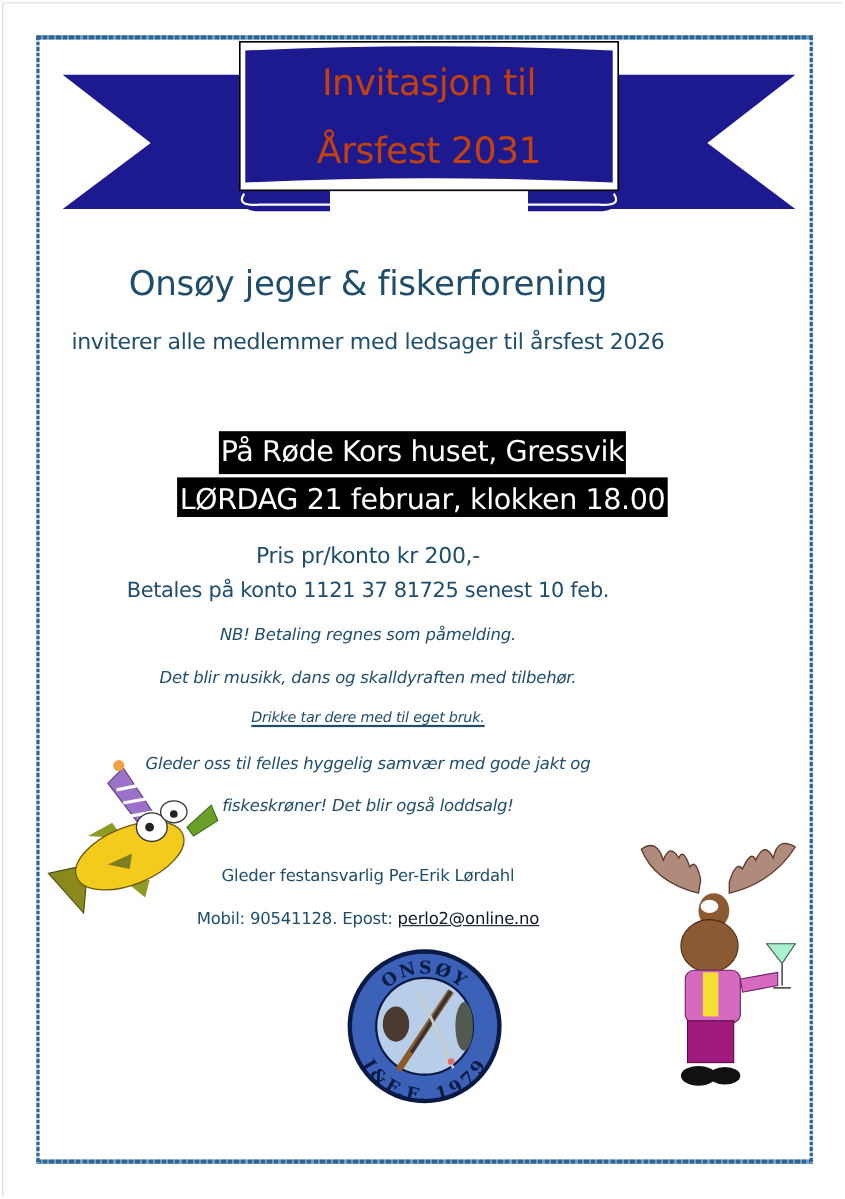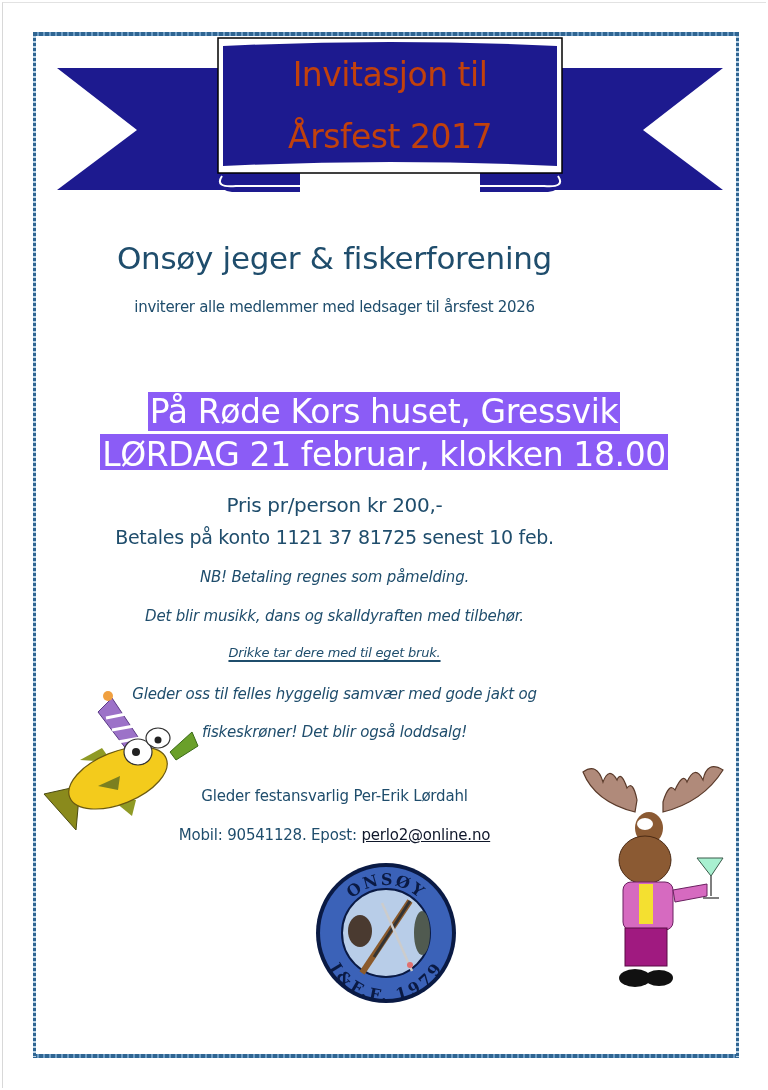--- a/index.html
+++ b/index.html
@@ -12,24 +12,24 @@
   .rope-left, .rope-right { position: absolute; top: 33px; width: 3px; height: 1024px; background: repeating-linear-gradient(180deg,#2f6592 0 3px,#b7d0e4 3px 5px); }
   .rope-left { left: 33px; }
   .rope-right { left: 736px; }
 
   .ribbon-svg { position: absolute; left: 0; top: 0; }
   .banner-text { position: absolute; left: 222px; top: 44px; width: 336px; text-align: center; color: #c2410c;
     font-family: "DejaVu Sans", sans-serif; font-size: 33px; line-height: 62px; letter-spacing: -0.5px; }
 
   .t { position: absolute; left: 0; width: 669px; text-align: center; color: #1f4d6c; font-family: "DejaVu Sans", sans-serif; }
   .org { top: 240px; font-size: 31px; letter-spacing: -0.3px; }
-  .invite { top: 298px; font-size: 15px; letter-spacing: -0.3px; }
+  .invite { top: 298px; font-size: 20px; letter-spacing: -0.3px; }
 
   .hl-wrap { position: absolute; left: 0; width: 768px; text-align: center; }
-  .hl { display: inline-block; background: #8b5cf6; color: #ffffff; font-family: "DejaVu Sans", sans-serif; font-size: 33px; letter-spacing: -0.4px; padding: 0 2px; }
+  .hl { display: inline-block; background: #000000; color: #ffffff; font-family: "DejaVu Sans", sans-serif; font-size: 26px; letter-spacing: -0.4px; padding: 0 2px; }
   .hl1 { top: 392px; } .hl1 .hl { height: 39px; line-height: 39px; }
   .hl2 { top: 434px; } .hl2 .hl { height: 36px; line-height: 42px; }
 
   .price { top: 493px; font-size: 20px; letter-spacing: -0.3px; }
   .konto { top: 526px; font-size: 19px; letter-spacing: -0.3px; }
   .it { font-style: italic; font-size: 15px; letter-spacing: -0.2px; }
   .nb { top: 568px; }
   .music { top: 607px; }
   .drinks { top: 645px; font-size: 13px; }
   .drinks span { text-decoration: underline; text-decoration-thickness: 2px; text-underline-offset: 3px; }
@@ -60,34 +60,34 @@
   <path d="M218,168 L300,168 L300,192 L232,192 Q216,190 222,180 Z" fill="#1d1a8f"></path>
   <path d="M562,168 L480,168 L480,192 L548,192 Q564,190 558,180 Z" fill="#1d1a8f"></path>
   <path d="M222,176 Q214,188 236,186 L300,186" fill="none" stroke="#ffffff" stroke-width="2"></path>
   <path d="M558,176 Q566,188 544,186 L480,186" fill="none" stroke="#ffffff" stroke-width="2"></path>
 
   <rect x="218" y="38" width="344" height="135" fill="#ffffff" stroke="#000000" stroke-width="1.5"></rect>
   <path d="M223,46 Q390,38 557,46 L557,166 Q390,158 223,166 Z" fill="#1d1a8f"></path>
 </svg>
 <div class="banner-text">
   <div>Invitasjon til</div>
-  <div>Årsfest 2017</div>
+  <div>Årsfest 2031</div>
 </div>
 
 <div class="t org">Onsøy jeger &amp; fiskerforening</div>
 <div class="t invite">inviterer alle medlemmer med ledsager til årsfest 2026</div>
 
 <div class="hl-wrap hl1">
   <span class="hl">På Røde Kors huset, Gressvik</span>
 </div>
 <div class="hl-wrap hl2">
   <span class="hl">LØRDAG 21 februar, klokken 18.00</span>
 </div>
 
-<div class="t price">Pris pr/person kr 200,-</div>
+<div class="t price">Pris pr/konto kr 200,-</div>
 <div class="t konto">Betales på konto 1121 37 81725 senest 10 feb.</div>
 
 <div class="t it nb">NB! Betaling regnes som påmelding.</div>
 <div class="t it music">Det blir musikk, dans og skalldyraften med tilbehør.</div>
 <div class="t it drinks">
   <span>Drikke tar dere med til eget bruk.</span>
 </div>
 <div class="t it glede1">Gleder oss til felles hyggelig samvær med gode jakt og</div>
 <div class="t it glede2">fiskeskrøner! Det blir også loddsalg!</div>
 

